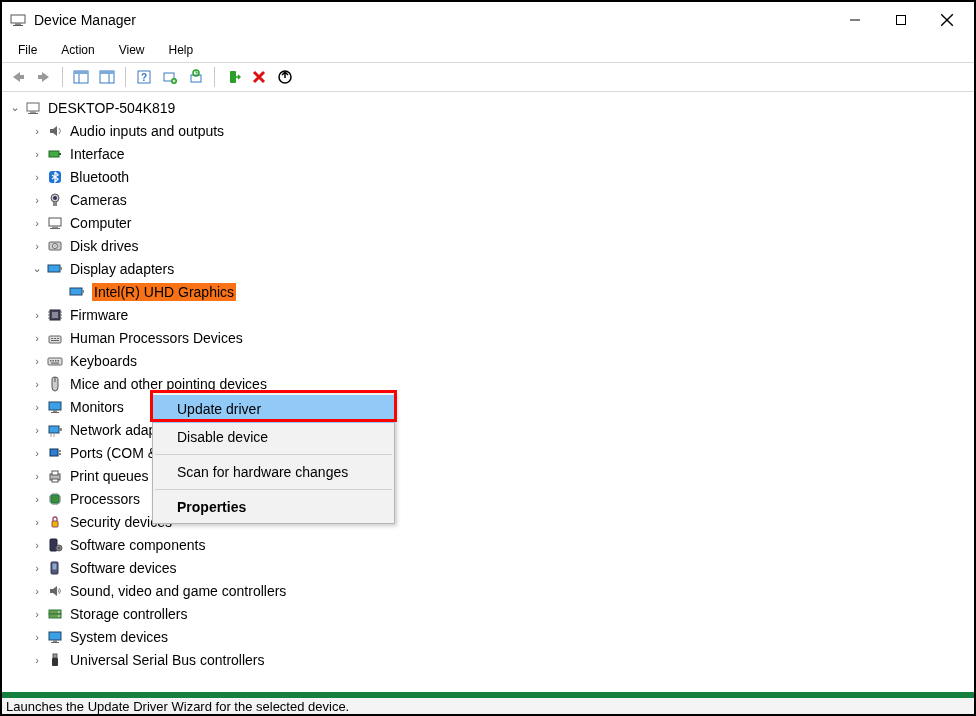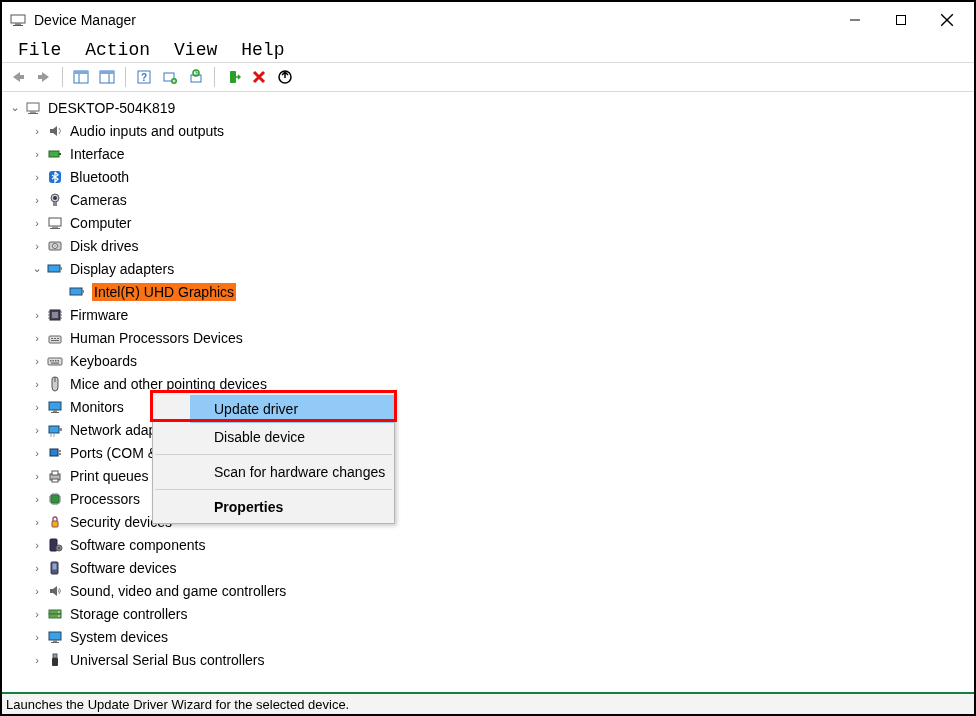--- a/index.html
+++ b/index.html
@@ -39,22 +39,21 @@
 
   
   .menubar {
     height: 24px;
     display: flex;
     align-items: center;
     padding: 0 4px;
   }
   .menubar .menu-item {
     padding: 3px 12px;
-    font-size: 18px;
-    font-family: Liberation Mono, monospace;
+    font-size: 12px;
   }
 
   
   .toolbar {
     height: 30px;
     border-top: 1px solid #d9d9d9;
     border-bottom: 1px solid #d9d9d9;
     display: flex;
     align-items: center;
     padding: 0 4px;
@@ -116,21 +115,20 @@
     border: 1px solid #b5b5b5;
     box-shadow: 2px 2px 4px rgba(0,0,0,0.2);
     padding: 2px 0;
     font-size: 14px;
   }
   .ctxmenu .ctx-item {
     height: 28px;
     display: flex;
     align-items: center;
     padding-left: 24px;
-    margin-left: 37px;
   }
   .ctxmenu .ctx-sep {
     height: 1px;
     background: #d0d0d0;
     margin: 3px 2px;
   }
   .ctxmenu .ctx-item.highlight {
     background: #91c9f7;
   }
   .ctxmenu .ctx-item.bold { font-weight: 700; }
@@ -139,21 +137,21 @@
     border: 3px solid #ff0000;
     pointer-events: none;
   }
 
   
   .statusbar {
     position: absolute;
     bottom: 0; left: 0; right: 0;
     height: 22px;
     background: #f4f4f4;
-    border-top: 2px solid #15803d;
+    border-top: 6px solid #15803d;
     display: flex;
     align-items: center;
     padding: 0 4px;
     font-size: 13px;
   }
 </style>
 </head>
 <body>
 
 <div class="titlebar">

